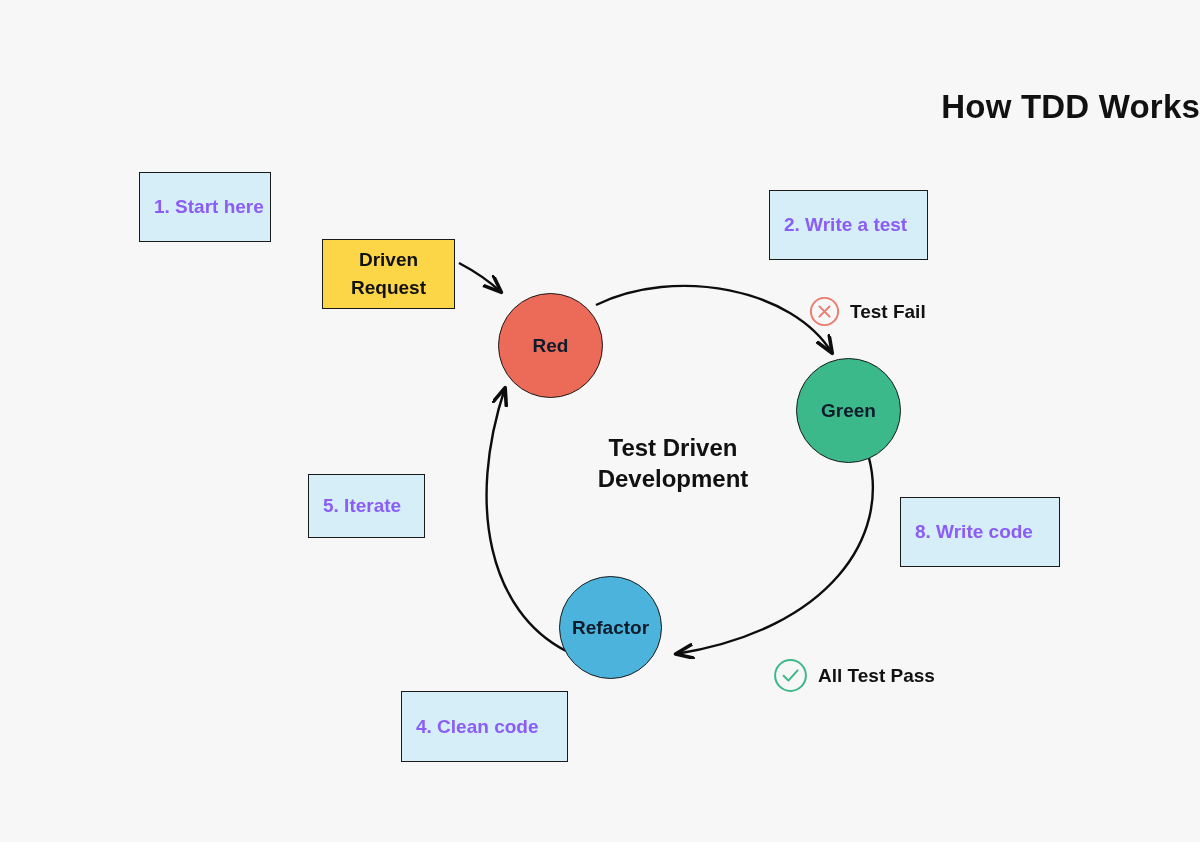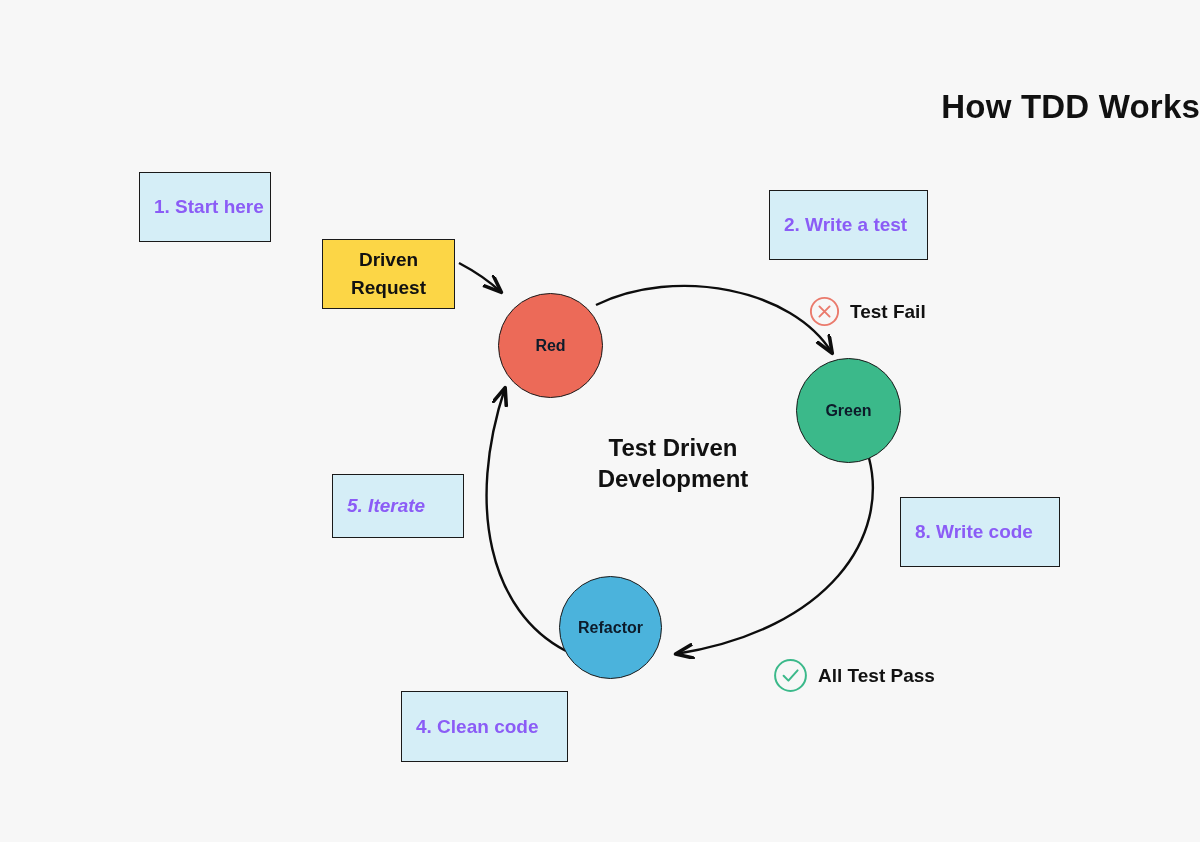--- a/index.html
+++ b/index.html
@@ -65,21 +65,21 @@
     line-height: 1.45;
   }
   .node-circle {
     position: absolute;
     border-radius: 50%;
     border: 1.5px solid #1a1a1a;
     display: flex;
     align-items: center;
     justify-content: center;
     box-sizing: border-box;
-    font-size: 16px;
+    font-size: 19px;
     font-weight: bold;
     color: #0d1b2a;
   }
   .center-label {
     position: absolute;
     text-align: center;
     font-size: 24px;
     font-weight: bold;
     color: #111111;
     line-height: 1.3;
@@ -133,21 +133,21 @@
   </div>
 
   <div class="step-box" style="left:900px; top:497px; width:160px; height:70px;">
     <span>8. Write code</span>
   </div>
 
   <div class="step-box" style="left:401px; top:691px; width:167px; height:71px;">
     <span>4. Clean code</span>
   </div>
 
-  <div class="step-box" style="left:332px; top:474px; width:132px; height:64px;font-style:italic;">
+  <div class="step-box" style="left:308px; top:474px; width:117px; height:64px;">
     <span>5. Iterate</span>
   </div>
 
   <div class="feature-box" style="left:322px; top:239px; width:133px; height:70px;">
     <span>Driven</span>
     <span>Request</span>
   </div>
 
   <div class="node-circle" style="left:498px; top:293px; width:105px; height:105px; background:#ec6a58;">
     <span>Red</span>

